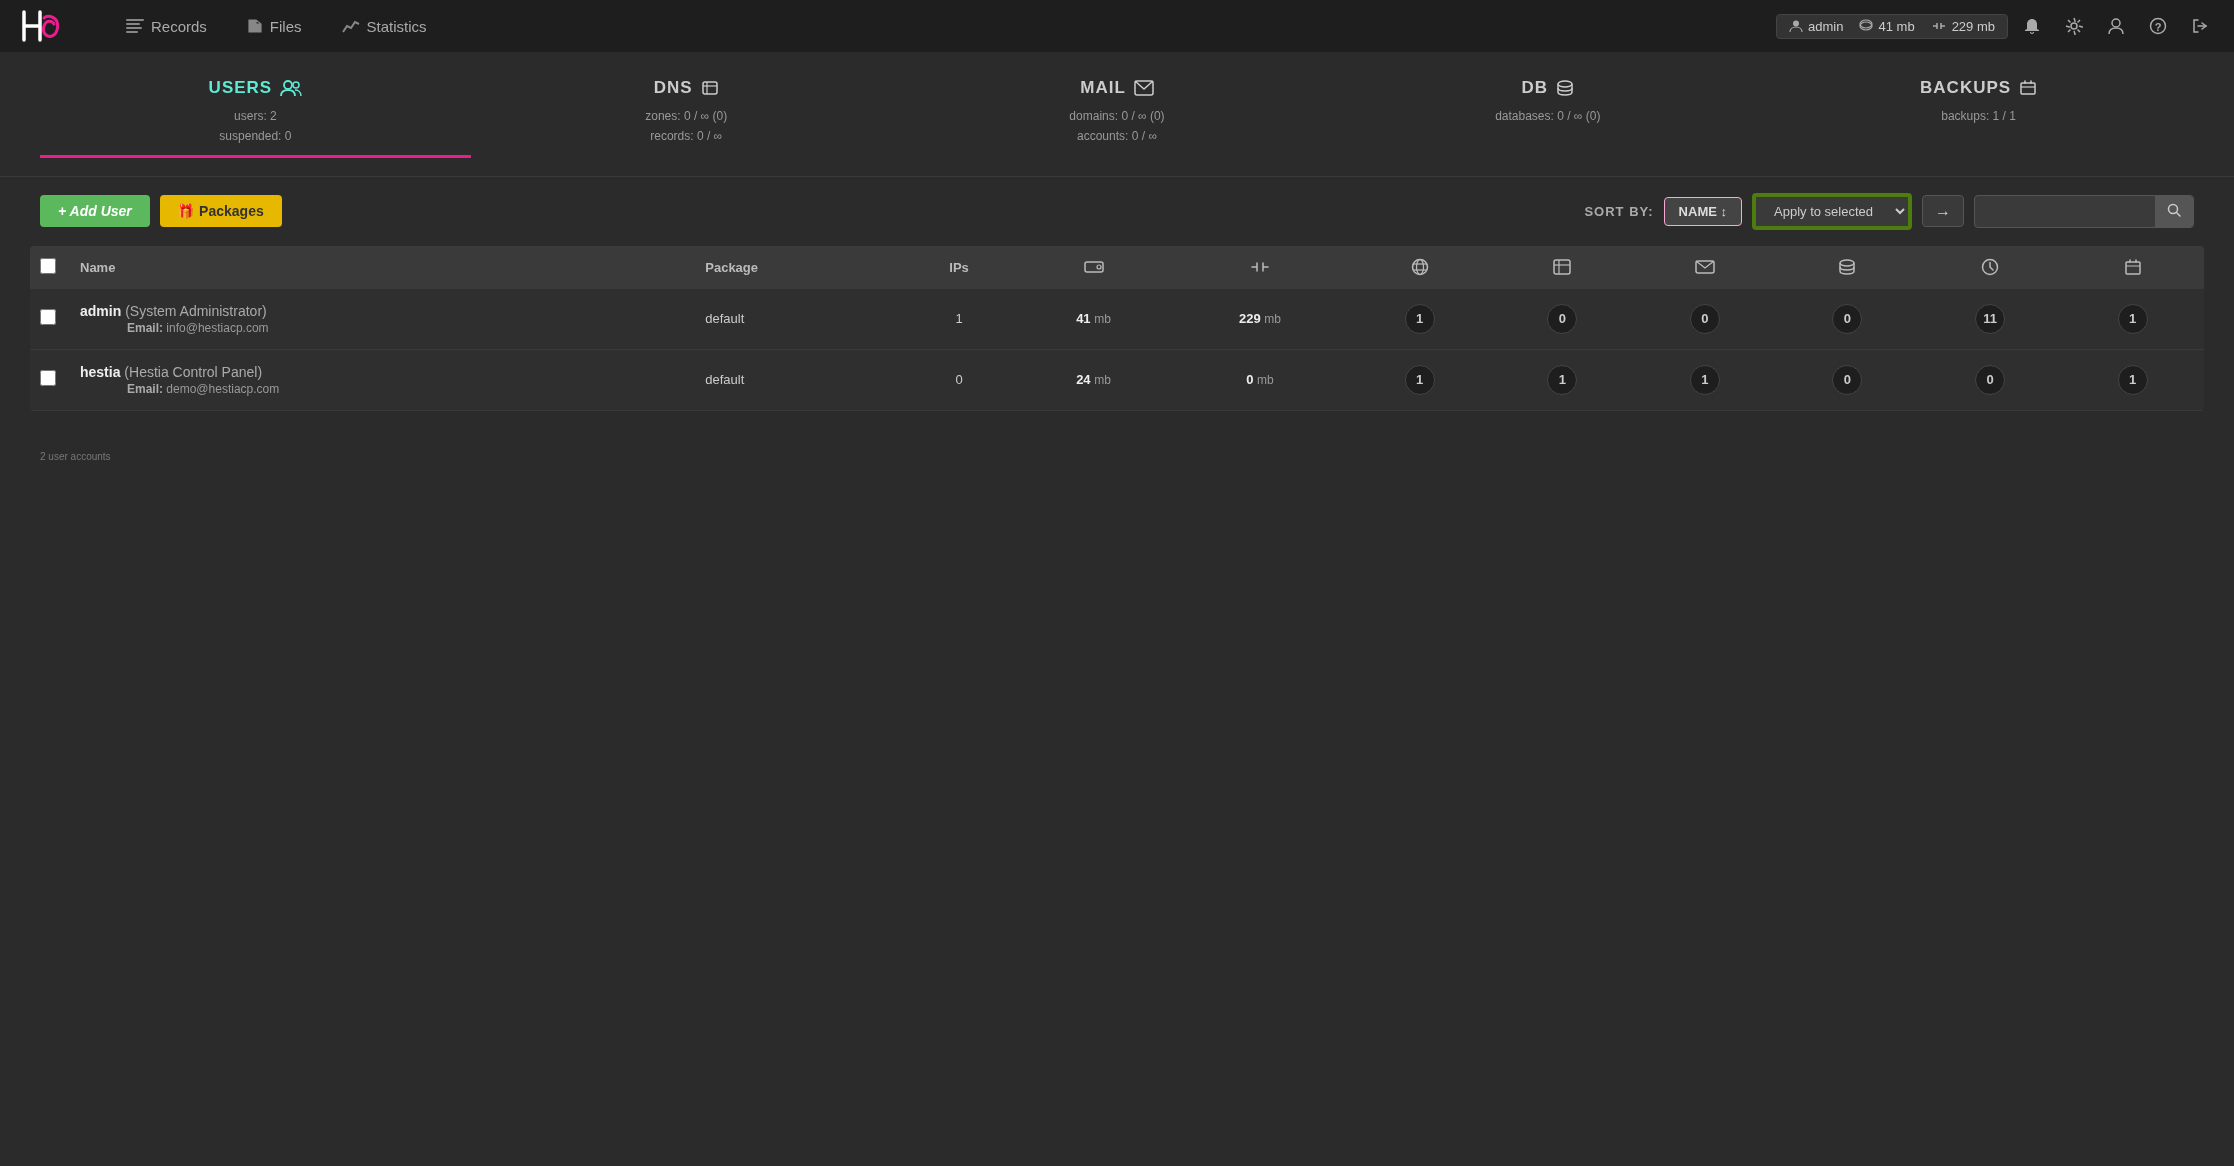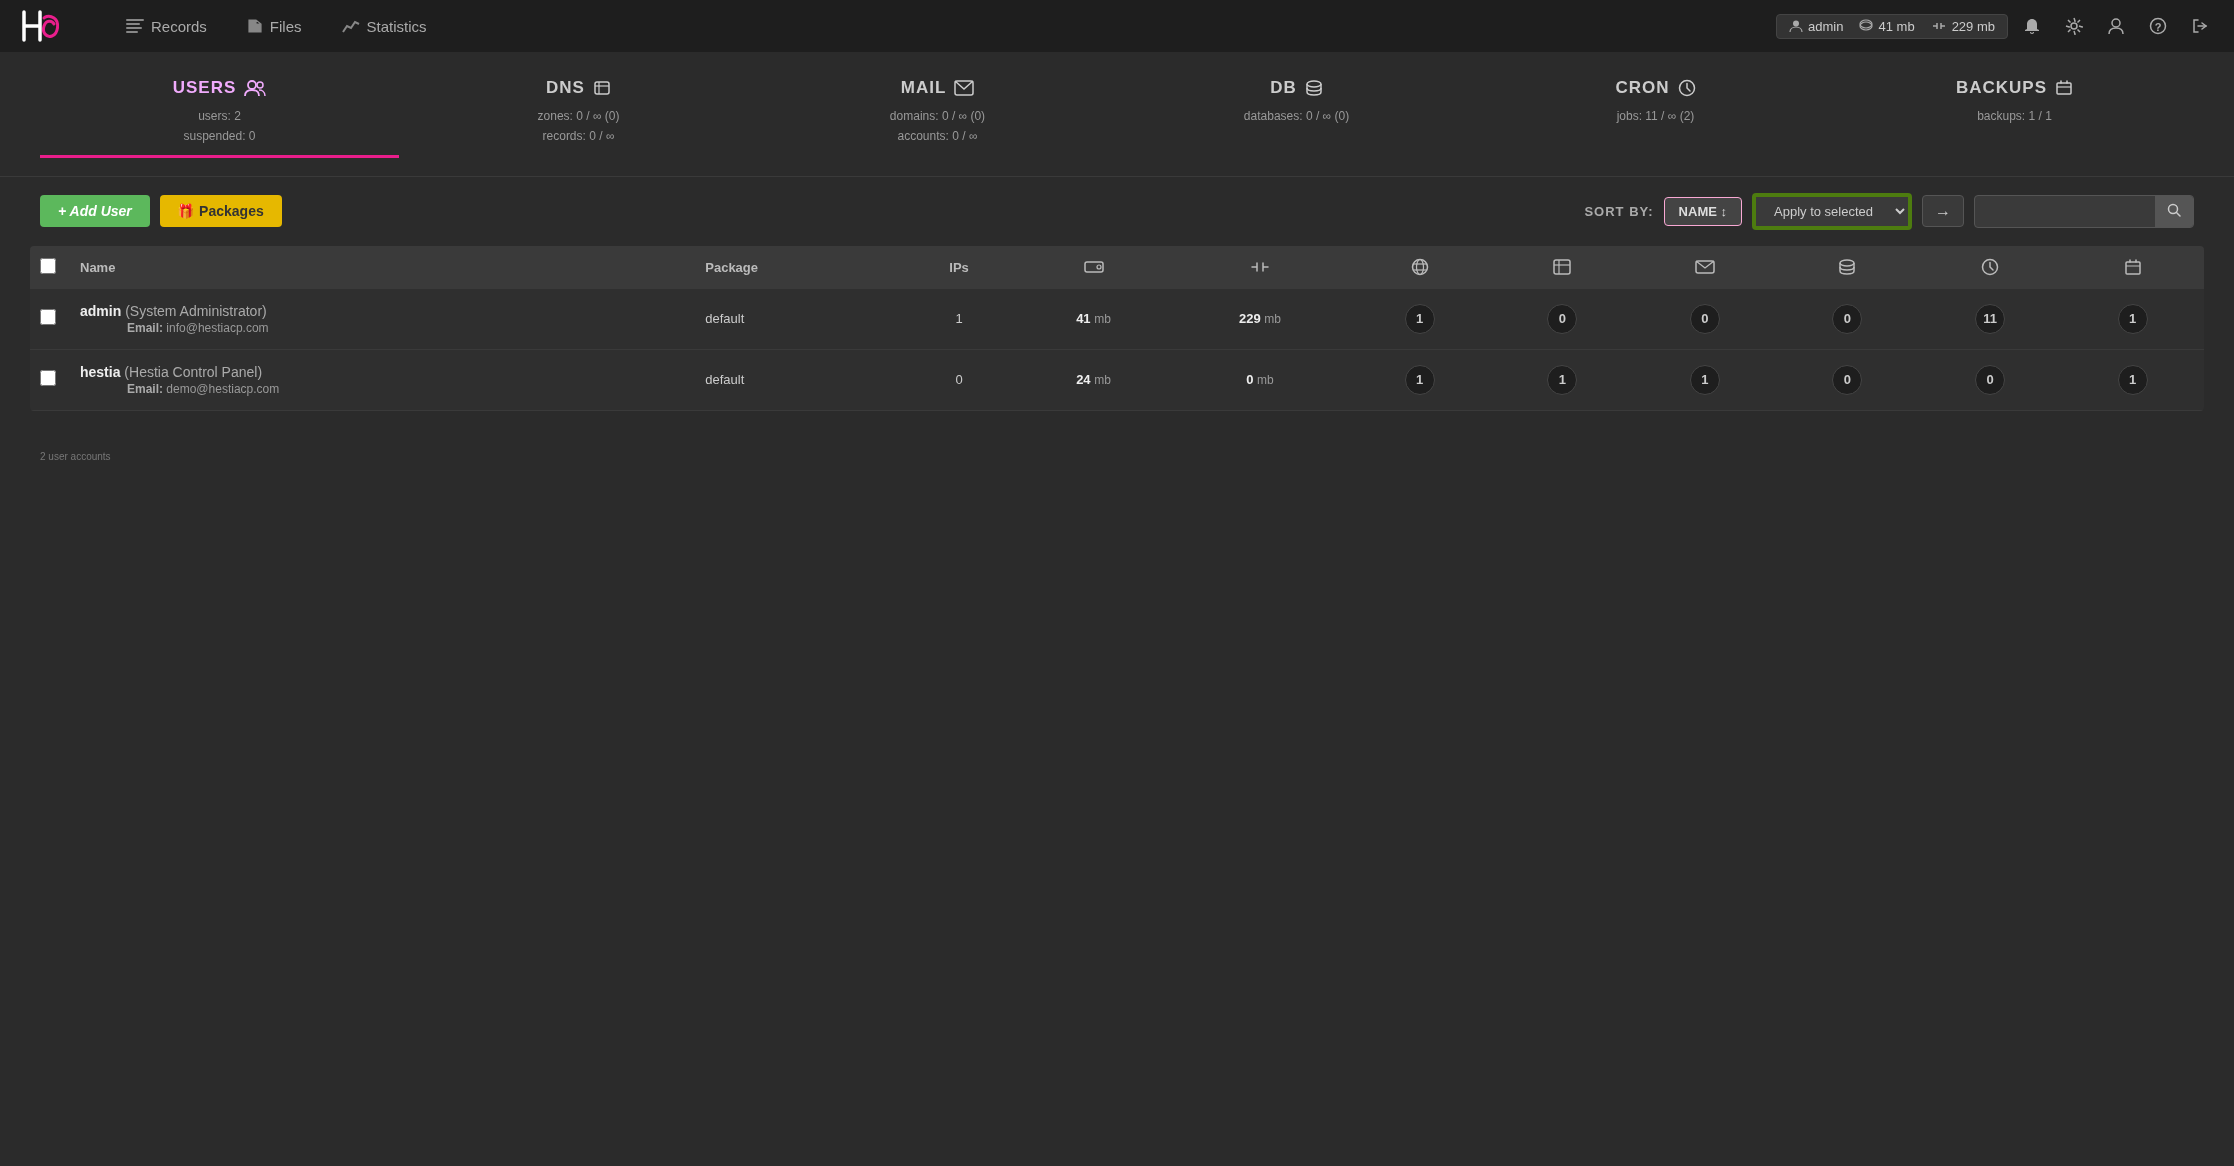--- a/index.html
+++ b/index.html
@@ -104,21 +104,21 @@
       display: flex;
       align-items: center;
       gap: 8px;
       font-size: 17px;
       font-weight: 700;
       letter-spacing: 1px;
       text-transform: uppercase;
       color: #ccc;
       margin-bottom: 8px;
     }
-    .stat-section.active .stat-title { color: #f0abfc; }
+    .stat-section.active .stat-title { color: #5eead4; }
     .stat-detail {
       font-size: 12px;
       color: #999;
       text-align: center;
       line-height: 1.7;
     }
 
     
     .toolbar {
       display: flex;
@@ -465,32 +465,20 @@
           <ellipse cx="9" cy="5" rx="7" ry="3" stroke="currentColor" stroke-width="1.5"></ellipse>
           <path d="M2 5 L2 13 C2 14.7 5.1 16 9 16 C12.9 16 16 14.7 16 13 L16 5" stroke="currentColor" stroke-width="1.5"></path>
           <path d="M2 9 C2 10.7 5.1 12 9 12 C12.9 12 16 10.7 16 9" stroke="currentColor" stroke-width="1.5"></path>
         </svg>
     </div>
     <div class="stat-detail">
       <div>databases: 0 / ∞ (0)</div>
     </div>
   </div>
 
-  <div class="stat-section">
-    <div class="stat-title">
-      <span>CRON</span>
-      <svg width="18" height="18" viewBox="0 0 18 18" fill="none">
-          <circle cx="9" cy="9" r="7.5" stroke="currentColor" stroke-width="1.5"></circle>
-          <polyline points="9,4.5 9,9 12,12" stroke="currentColor" stroke-width="1.5" stroke-linecap="round"></polyline>
-        </svg>
-    </div>
-    <div class="stat-detail">
-      <div>jobs: 11 / ∞ (2)</div>
-    </div>
-  </div>
 
   <div class="stat-section">
     <div class="stat-title">
       <span>BACKUPS</span>
       <svg width="18" height="18" viewBox="0 0 18 18" fill="none">
           <rect x="2" y="4" width="14" height="11" rx="1" stroke="currentColor" stroke-width="1.5"></rect>
           <line x1="2" y1="8" x2="16" y2="8" stroke="currentColor" stroke-width="1.2"></line>
           <line x1="6" y1="4" x2="6" y2="2" stroke="currentColor" stroke-width="1.5" stroke-linecap="round"></line>
           <line x1="12" y1="4" x2="12" y2="2" stroke="currentColor" stroke-width="1.5" stroke-linecap="round"></line>
         </svg>

